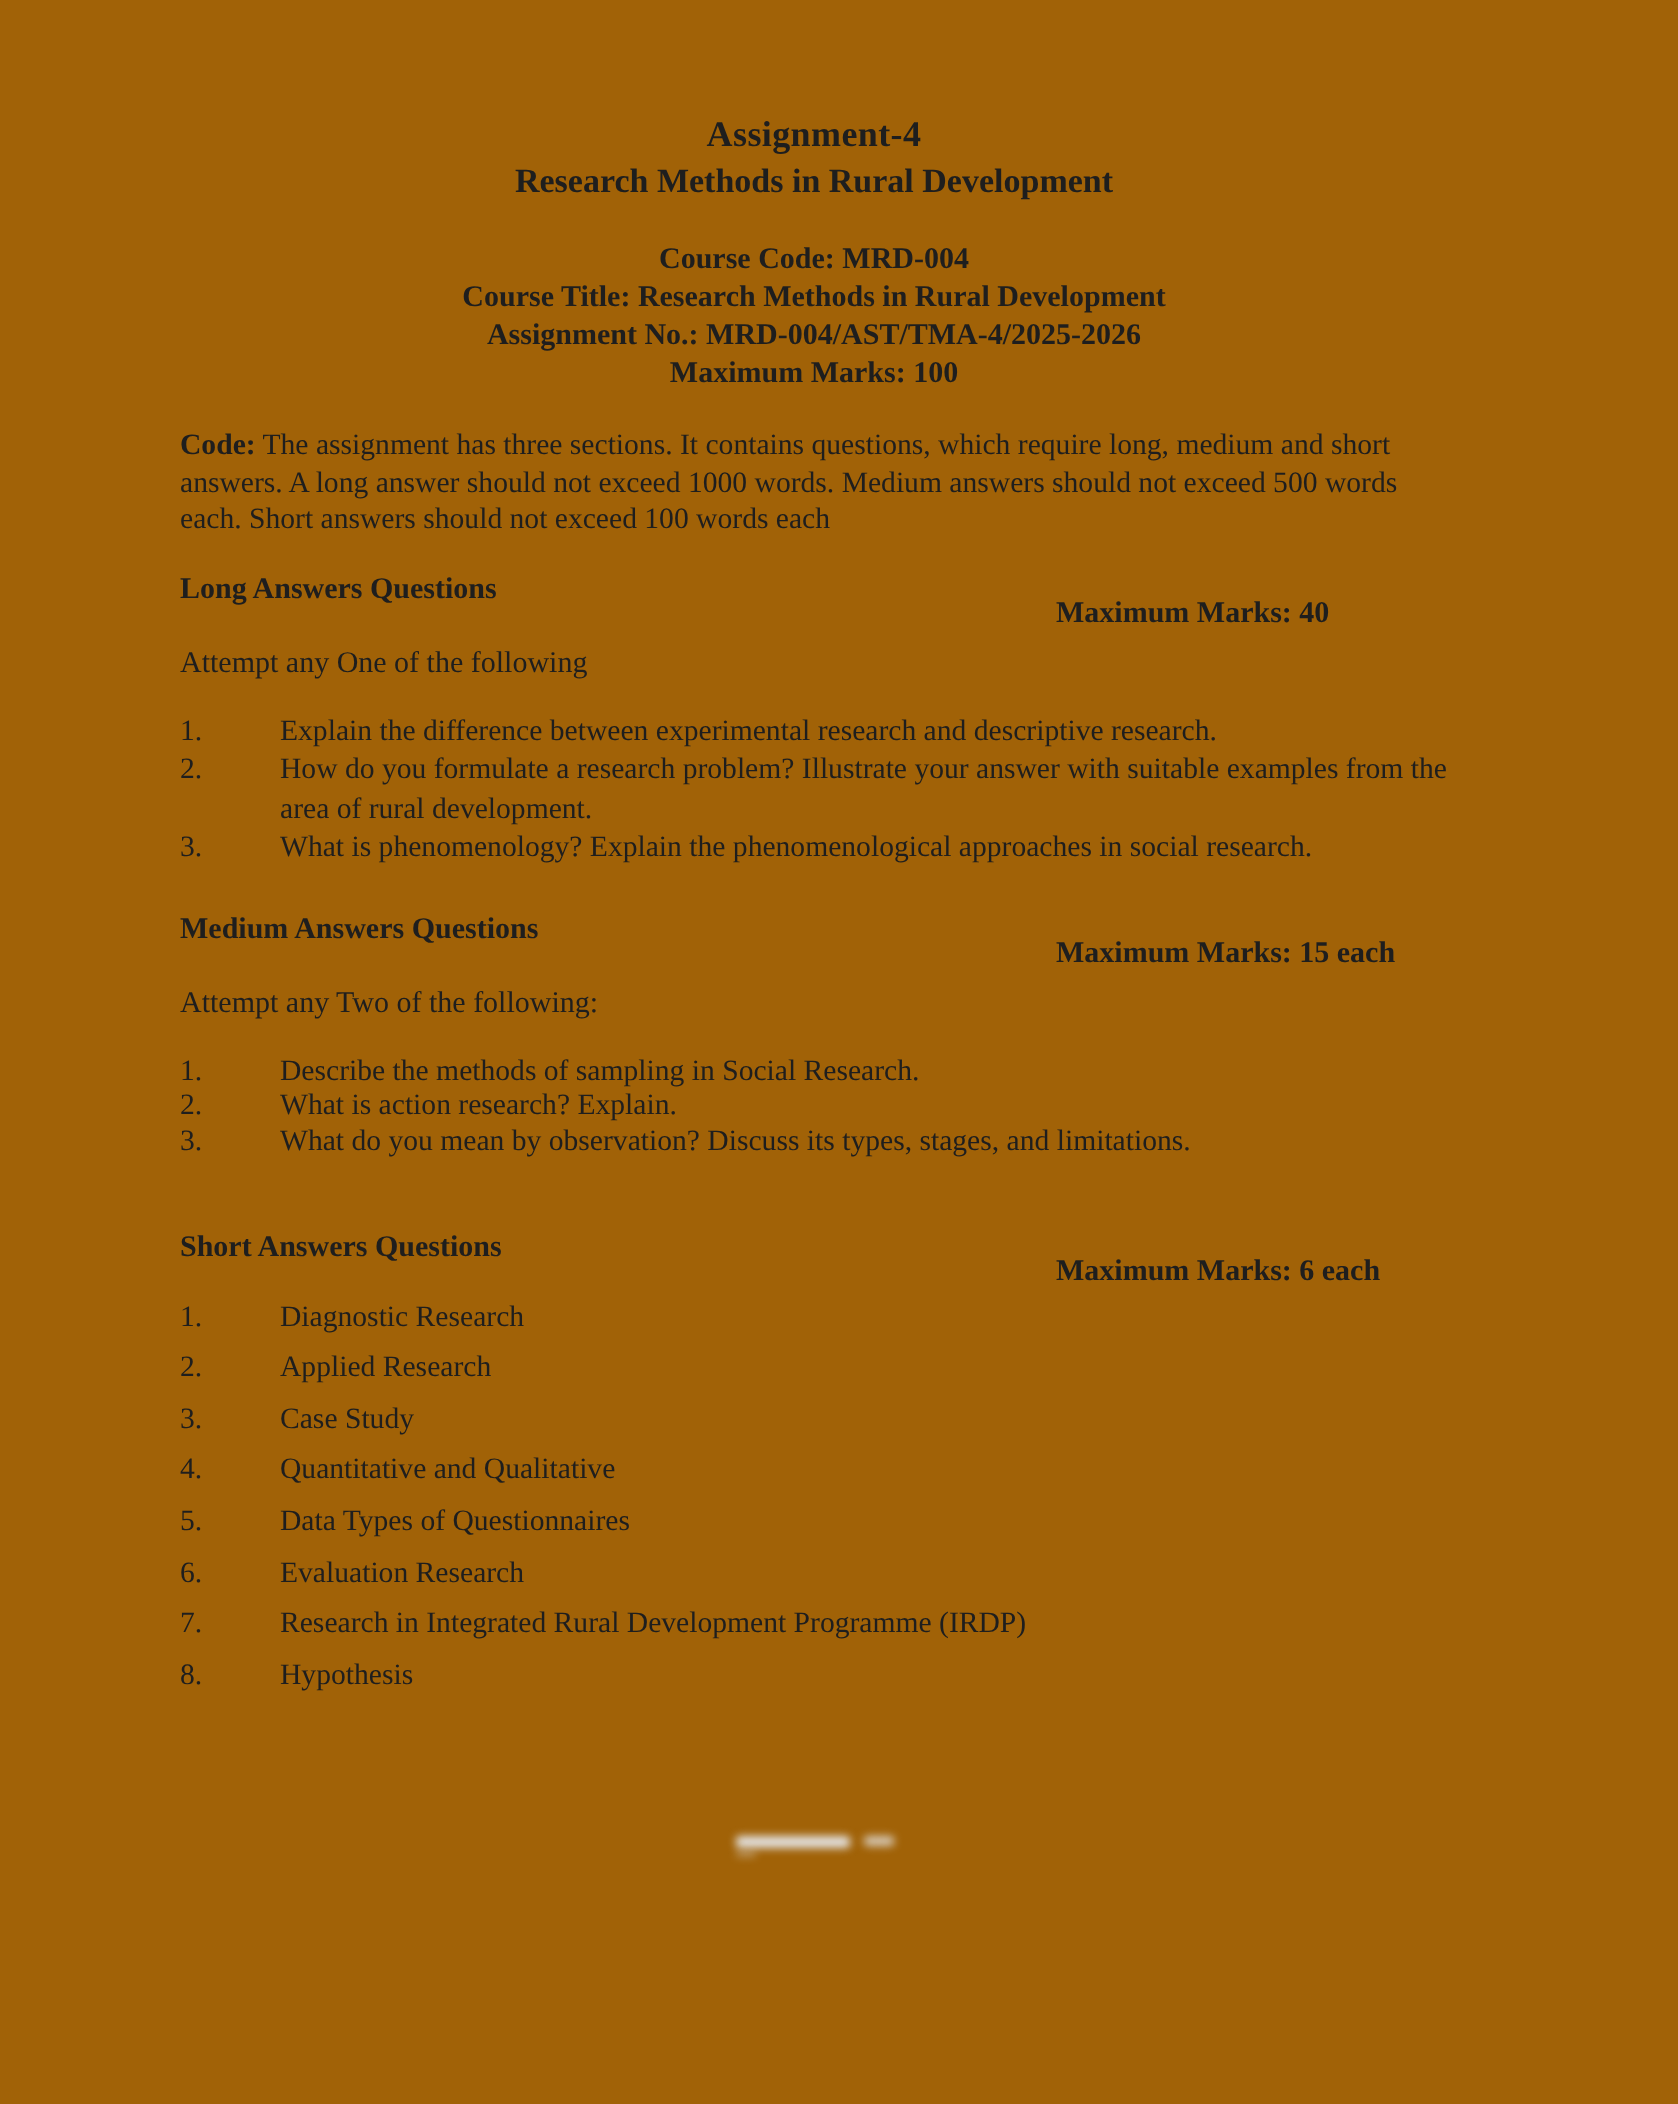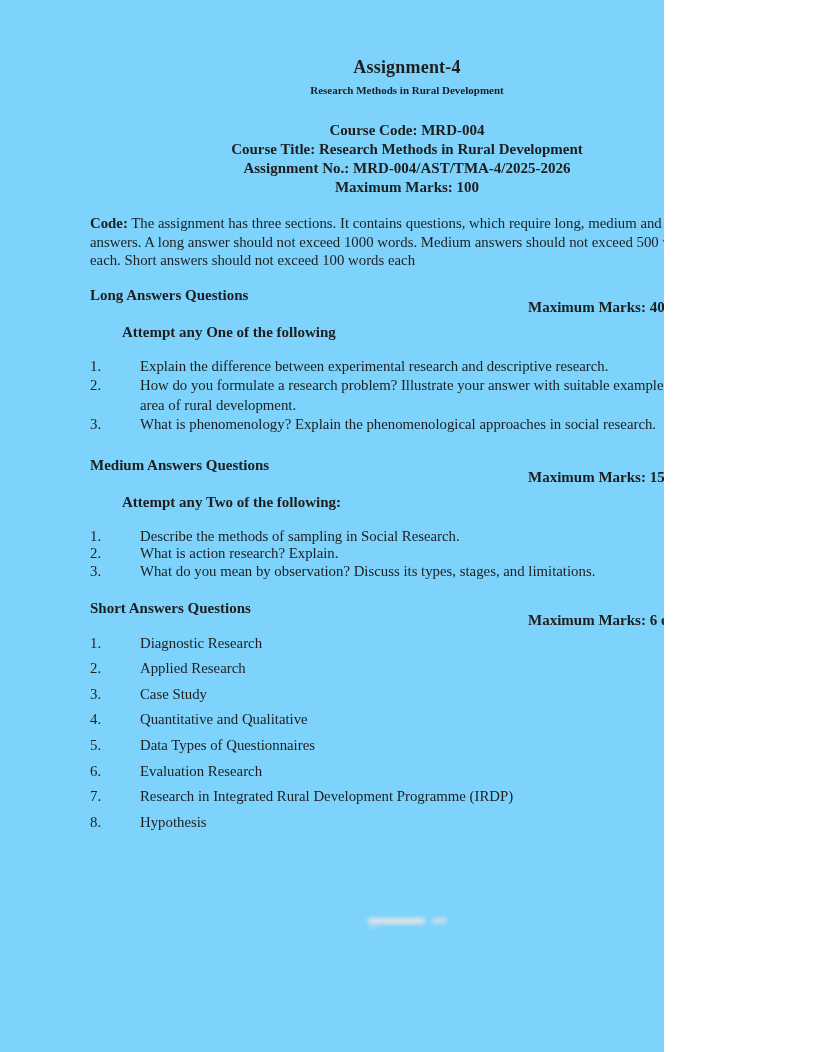--- a/index.html
+++ b/index.html
@@ -2,23 +2,23 @@
 <html><head>
 <meta charset="utf-8">
 <style>
   html, body {
     margin: 0;
     padding: 0;
     background: #ffffff;
   }
   .page {
     position: relative;
-    width: 664px;
+    width: 839px;
     height: 1052px;
-    background: #7dd3fc;
+    background: #a16207;
     overflow: hidden;
     font-family: "Liberation Serif", serif;
     color: #1e1e1e;
   }
   .content {
     position: absolute;
     left: 90px;
     top: 0;
     width: 634px;
   }
@@ -27,21 +27,21 @@
     text-align: center;
     font-weight: bold;
     font-size: 18px;
     line-height: 22px;
     letter-spacing: 0.2px;
   }
   .doc-subtitle {
     margin: 3px 0 0 0;
     text-align: center;
     font-weight: bold;
-    font-size: 11px;
+    font-size: 17px;
     line-height: 19px;
   }
   .meta-block {
     margin-top: 21px;
     text-align: center;
     font-weight: bold;
     font-size: 15px;
     line-height: 19px;
   }
   .note {
@@ -60,24 +60,23 @@
     line-height: 19px;
   }
   .section-header .marks {
     position: absolute;
     left: 438px;
     top: 12px;
     white-space: nowrap;
   }
   .attempt-line {
     margin-top: 18px;
-    font-weight: bold;
+    font-weight: normal;
     font-size: 15px;
     line-height: 19px;
-    margin-left: 32px;
   }
   .q-list {
     margin-top: 15px;
     font-size: 14.8px;
   }
   .q-row {
     display: flex;
   }
   .q-num {
     flex: 0 0 50px;
@@ -88,21 +87,21 @@
   }
   .q-list-long .q-row { line-height: 19.5px; }
   .q-list-medium { margin-top: 16px; }
   .q-list-medium .q-row { line-height: 17.6px; }
   .q-list-short { margin-top: 16px; }
   .q-list-short .q-row {
     line-height: 19px;
     margin-bottom: 6.6px;
   }
   .sec-medium { margin-top: 21px; }
-  .sec-short  { margin-top: 18px; }
+  .sec-short  { margin-top: 34px; }
   .attempt-short { margin-top: 18px; }
   
   .smudge {
     position: absolute;
     background: #e4e4e4;
     filter: blur(2px);
     border-radius: 2px;
   }
   .smudge-1 { left: 368px; top: 918px; width: 57px; height: 6px; }
   .smudge-2 { left: 432px; top: 918px; width: 15px; height: 5px; opacity: 0.8; }

